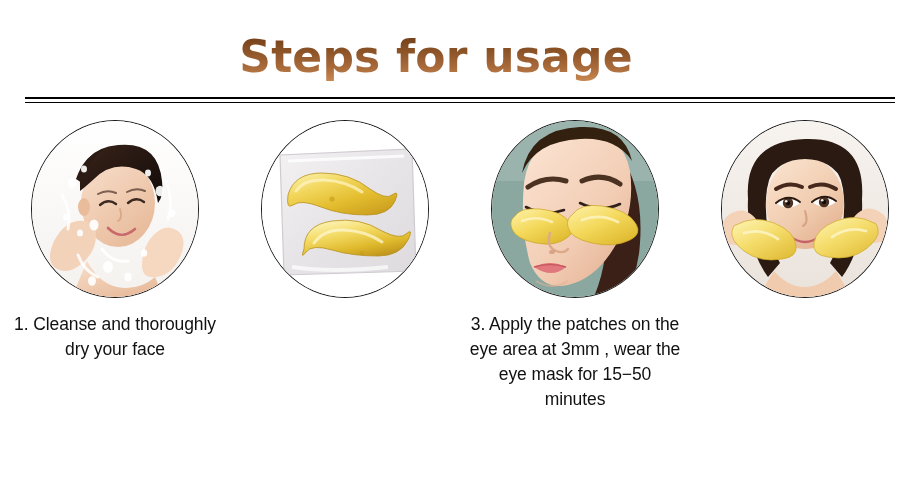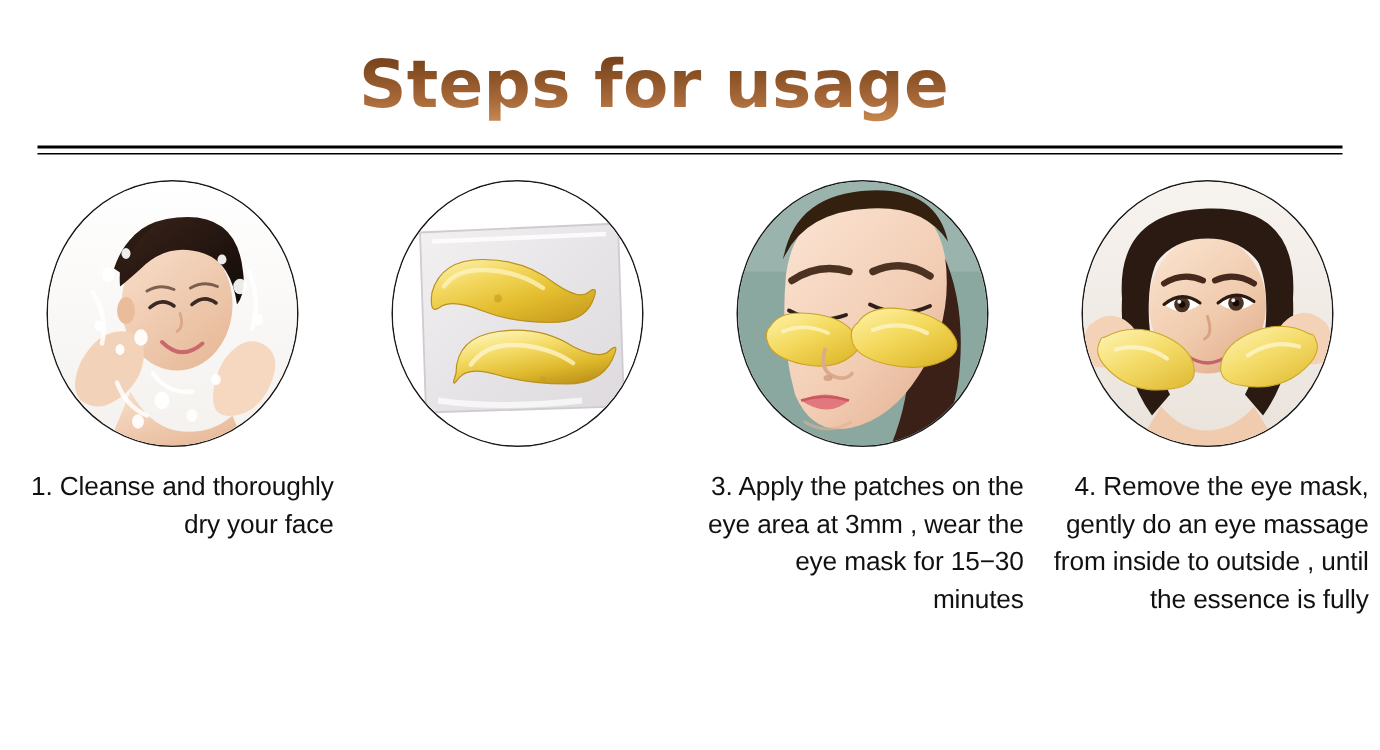--- a/index.html
+++ b/index.html
@@ -81,21 +81,21 @@
     border: 1.4px solid #1a1a1a;
     overflow: hidden;
     position: relative;
     background: #ffffff;
     flex: none;
   }
 
   .caption {
     margin-top: 14px;
     width: 215px;
-    text-align: right;
+    text-align: center;
     font-family: "Liberation Sans", sans-serif;
     font-size: 17.5px;
     line-height: 25px;
     color: #111111;
     letter-spacing: -0.1px;
   }
 
   
   .art { position: absolute; inset: 0; }
 
@@ -262,21 +262,21 @@
 
         <path d="M58 112 q-4 14 6 18 q8 3 12 -2" stroke="#dba98b" stroke-width="2.4" fill="none" stroke-linecap="round"></path>
         <ellipse cx="60" cy="131" rx="3" ry="2" fill="#d09a7d" opacity="0.8"></ellipse>
 
         <path d="M42 146 q16 -8 32 0 q-14 12 -32 0 z" fill="#e0787d"></path>
         <path d="M42 146 q16 -5 32 0" stroke="#c9595f" stroke-width="1.6" fill="none"></path>
 
         <path d="M44 160 q16 10 32 0" stroke="#dfb095" stroke-width="2" fill="none" opacity="0.6"></path>
       </svg>
     </div>
-    <div class="caption">3. Apply the patches on the eye area at 3mm , wear the eye mask for 15−30 minutes</div>
+    <div class="caption">3. Apply the patches on the eye area at 3mm , wear the eye mask for 15−50 minutes</div>
   </div>
 
   <div class="step">
     <div class="thumb">
       <svg class="art" viewBox="0 0 166 176" preserveAspectRatio="xMidYMid slice">
         <defs>
           <linearGradient id="bg4" x1="0" y1="0" x2="0" y2="1">
             <stop offset="0%" stop-color="#f7f3ef"></stop>
             <stop offset="100%" stop-color="#eae3dc"></stop>
           </linearGradient>
@@ -322,16 +322,15 @@
 
         <path d="M4 96 q14 -12 26 -2 q10 8 4 18 q-6 12 -20 12 q-14 0 -14 -12 q0 -10 4 -16 z" fill="#f3d2b8"></path>
         <path d="M14 104 q18 -10 38 -2 q20 8 22 22 q2 12 -14 14 q-22 4 -38 -8 q-14 -11 -12 -20 q2 -7 4 -6 z" fill="url(#gold4)" stroke="#cba828" stroke-width="0.7"></path>
         <path d="M22 112 q18 -5 34 6" stroke="#fdf5cb" stroke-width="2.8" fill="none" opacity="0.8" stroke-linecap="round"></path>
 
         <path d="M162 94 q-14 -12 -26 -2 q-10 8 -4 18 q6 12 20 12 q14 0 14 -12 q0 -10 -4 -16 z" fill="#f3d2b8"></path>
         <path d="M152 102 q-18 -10 -38 -2 q-20 8 -22 22 q-2 12 14 14 q22 4 38 -8 q14 -11 12 -20 q-2 -7 -4 -6 z" fill="url(#gold4)" stroke="#cba828" stroke-width="0.7"></path>
         <path d="M144 110 q-18 -5 -34 6" stroke="#fdf5cb" stroke-width="2.8" fill="none" opacity="0.8" stroke-linecap="round"></path>
       </svg>
     </div>
-    <div class="caption">4. Remove the eye mask, gently do an eye massage from inside to outside , until the essence is fully</div>
   </div>
 
 </div>
 
 </body></html>

